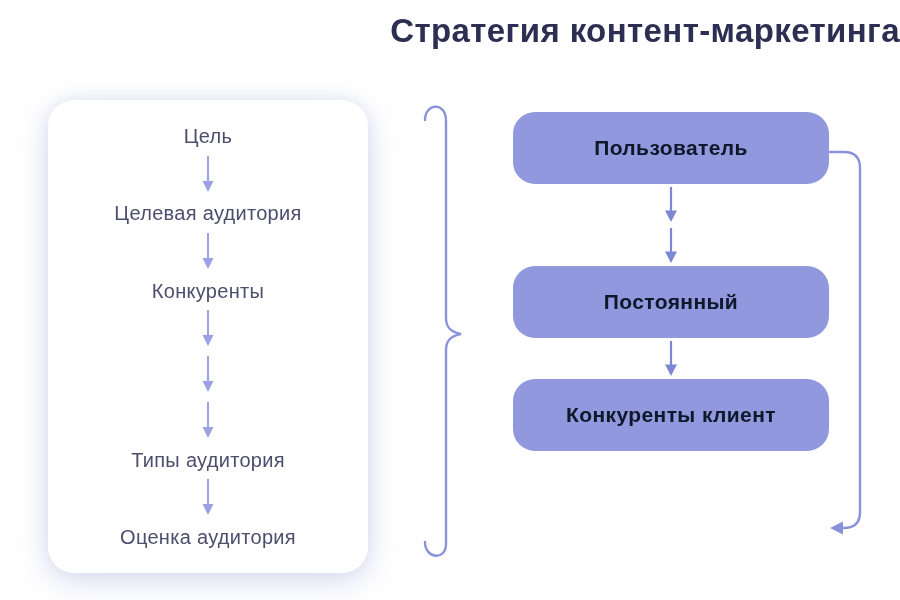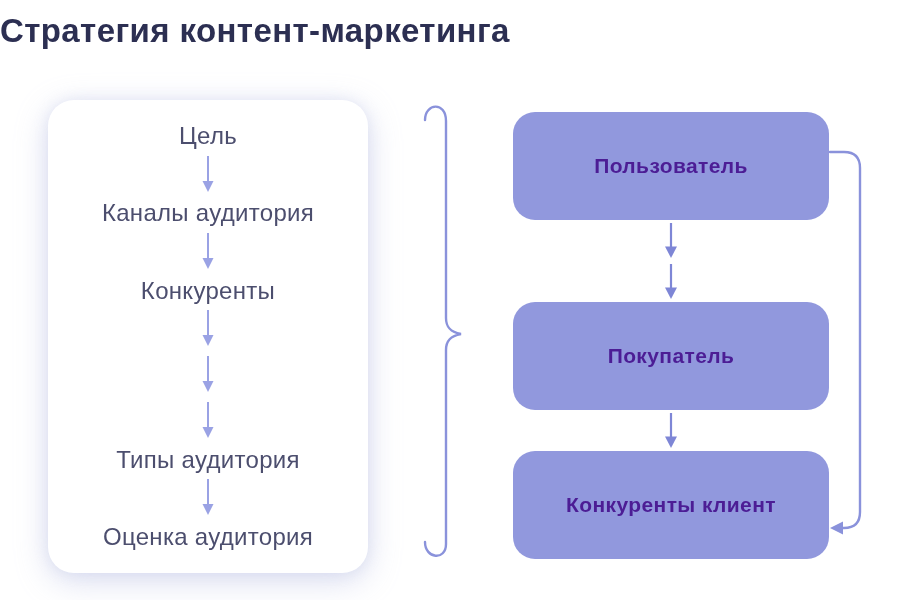--- a/index.html
+++ b/index.html
@@ -10,21 +10,21 @@
     height: 600px;
     background: #ffffff;
     font-family: "Liberation Sans", sans-serif;
     overflow: hidden;
   }
   .title {
     position: absolute;
     top: 12px;
     left: 0;
     width: 100%;
-    text-align: left;
+    text-align: right;
     font-size: 33px;
     font-weight: bold;
     letter-spacing: 0.4px;
     color: #2C2F52;
   }
   .card {
     position: absolute;
     left: 48px;
     top: 100px;
     width: 320px;
@@ -32,45 +32,45 @@
     background: #ffffff;
     border-radius: 26px;
     box-shadow: 0 8px 32px rgba(172,179,221,0.45), 0 0 14px rgba(196,201,233,0.30);
     display: flex;
     flex-direction: column;
     align-items: center;
     justify-content: space-between;
     padding: 23px 10px;
   }
   .step {
-    font-size: 24px;
+    font-size: 20px;
     line-height: 26px;
     letter-spacing: 0.3px;
     color: #4C4E6E;
     text-align: right;
     white-space: nowrap;
   }
   .step-arrow { height: 40px; display: flex; align-items: center; }
   .brace { position: absolute; left: 414px; top: 96px; }
   .stage-col {
     position: absolute;
     left: 513px;
     top: 112px;
     width: 316px;
     display: flex;
     flex-direction: column;
   }
   .stage {
-    height: 108px;
+    height: 72px;
     background: #9198DD;
     border-radius: 22px;
     display: flex;
     align-items: center;
     justify-content: center;
-    color: #4c1d95;
+    color: #0f172a;
     font-weight: bold;
     font-size: 21px;
     letter-spacing: 0.4px;
     white-space: nowrap;
   }
   .stage-gap {
     height: 41px;
     display: flex;
     align-items: center;
     justify-content: center;
@@ -85,21 +85,21 @@
   <div class="title">Стратегия контент-маркетинга</div>
 
   <div class="card">
     <div class="step">Цель</div>
     <div class="step-arrow">
       <svg width="14" height="40" viewBox="0 0 14 40">
           <line x1="7" y1="1" x2="7" y2="28" stroke="#9AA2E4" stroke-width="2"></line>
           <polygon points="1.5,26 12.5,26 7,37" fill="#9AA2E4"></polygon>
         </svg>
     </div>
-    <div class="step">Каналы аудитория</div>
+    <div class="step">Целевая аудитория</div>
     <div class="step-arrow">
       <svg width="14" height="40" viewBox="0 0 14 40">
           <line x1="7" y1="1" x2="7" y2="28" stroke="#9AA2E4" stroke-width="2"></line>
           <polygon points="1.5,26 12.5,26 7,37" fill="#9AA2E4"></polygon>
         </svg>
     </div>
     <div class="step">Конкуренты</div>
     <div class="step-arrow">
       <svg width="14" height="40" viewBox="0 0 14 40">
           <line x1="7" y1="1" x2="7" y2="28" stroke="#9AA2E4" stroke-width="2"></line>
@@ -144,21 +144,21 @@
           <polygon points="3,24.5 15,24.5 9,36" fill="#7E86D6"></polygon>
         </svg>
     </div>
     <div class="stage-gap">
       <svg width="18" height="38" viewBox="0 0 18 38">
           <line x1="9" y1="1" x2="9" y2="26" stroke="#7E86D6" stroke-width="2.2"></line>
           <polygon points="3,24.5 15,24.5 9,36" fill="#7E86D6"></polygon>
         </svg>
     </div>
     <div class="stage">
-      <span>Покупатель</span>
+      <span>Постоянный</span>
     </div>
     <div class="stage-gap">
       <svg width="18" height="38" viewBox="0 0 18 38">
           <line x1="9" y1="1" x2="9" y2="26" stroke="#7E86D6" stroke-width="2.2"></line>
           <polygon points="3,24.5 15,24.5 9,36" fill="#7E86D6"></polygon>
         </svg>
     </div>
     <div class="stage">
       <span>Конкуренты клиент</span>
     </div>

